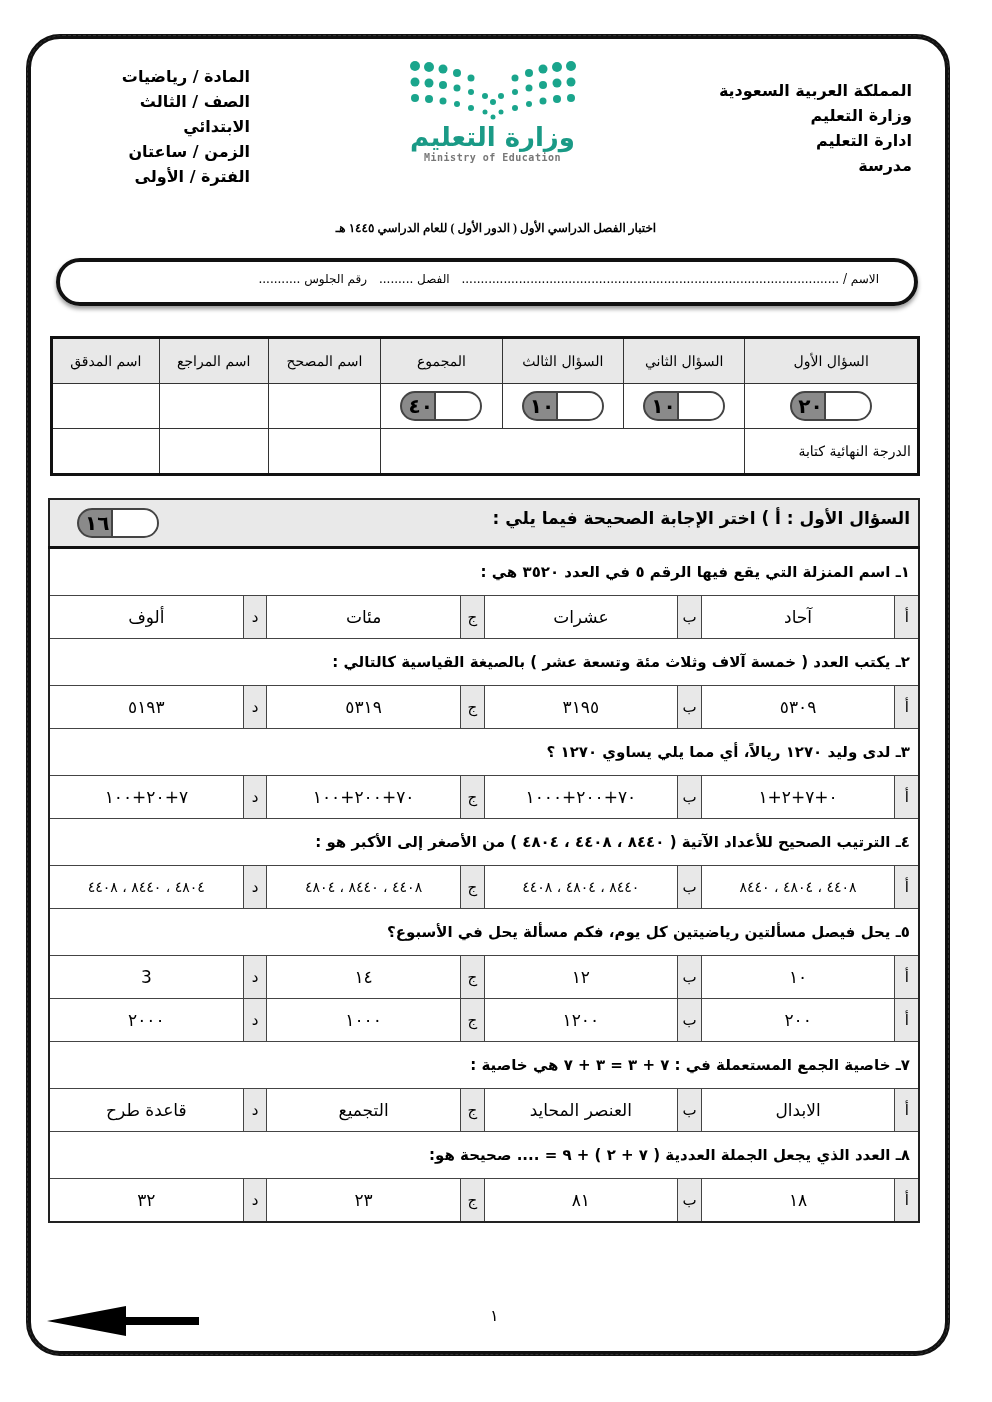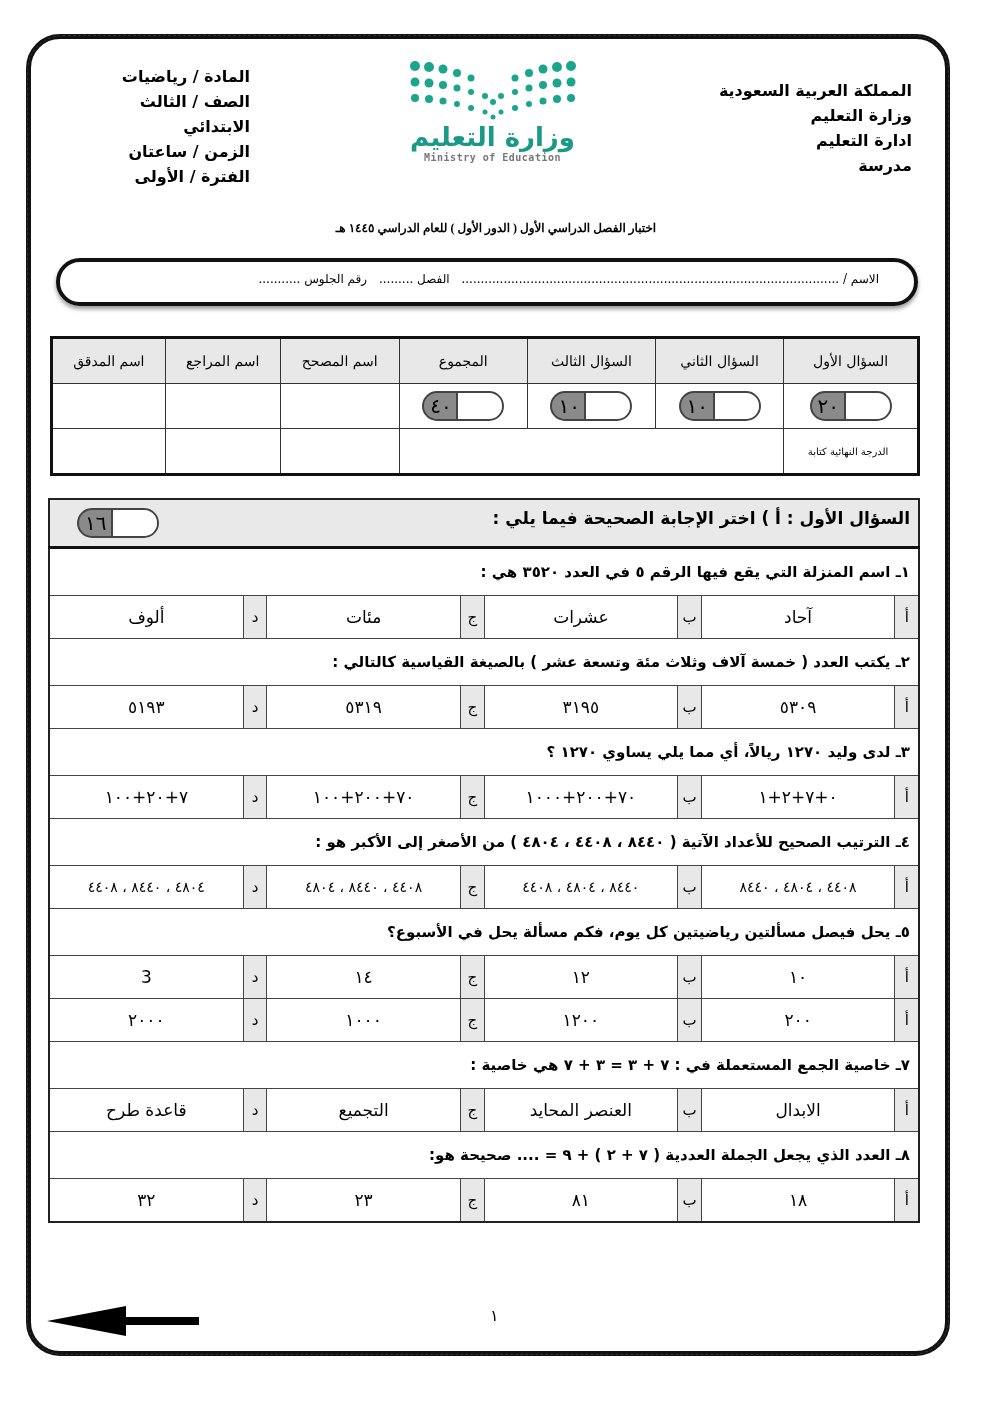--- a/index.html
+++ b/index.html
@@ -25,25 +25,25 @@
   .name-box { position:absolute; left:56px; top:258px; width:862px; height:48px; box-sizing:border-box;
               border:4px solid #111; border-radius:26px; box-shadow:0 3px 4px #999; direction:rtl;
               font-family:"DejaVu Serif", serif; font-size:12px; padding:10px 35px; white-space:nowrap; overflow:hidden; }
   .name-box span { margin-left:8px; }
 
   table { border-collapse:collapse; }
   .grades { position:absolute; left:50px; top:336px; width:870px; direction:rtl;
             border:3px solid #111; font-family:"DejaVu Serif", serif; font-size:14px; }
   .grades td { border:1px solid #333; height:42px; text-align:center; vertical-align:middle; }
   .grades tr.head td { background:#e8e8e8; }
-  .grades td.final { text-align:center; font-size:10px; padding-right:6px; }
+  .grades td.final { text-align:right; font-size:14px; padding-right:6px; }
 
   .pill { display:inline-block; position:relative; width:82px; height:30px; border:2px solid #444;
           border-radius:16px; background:#8a8a8a; box-sizing:border-box; vertical-align:middle; }
-  .pill .num { position:absolute; left:6px; top:1px; font-size:20px; font-weight:normal; color:#000; font-family:"DejaVu Sans", sans-serif; }
+  .pill .num { position:absolute; left:6px; top:1px; font-size:20px; font-weight:bold; color:#000; font-family:"DejaVu Sans", sans-serif; }
   .pill .blank { position:absolute; right:0; top:0; bottom:0; width:44px; background:#fff;
                  border-left:2px solid #444; border-radius:0 14px 14px 0; }
 
   .q-table { position:absolute; left:48px; top:498px; width:872px; direction:rtl; border:2px solid #222;
              font-family:"DejaVu Sans", sans-serif; }
   .q-table td { border:1px solid #444; }
   .q-head td { background:#e9e9e9; height:44px; font-weight:bold; font-size:17px; padding-right:8px; border-bottom:3px solid #111; }
   .q-head .pill { float:left; margin-left:26px; }
   .stem td { height:44px; font-weight:bold; font-size:15px; padding-right:8px; text-align:right; }
   .opts td { height:40px; text-align:center; font-size:17px; }

